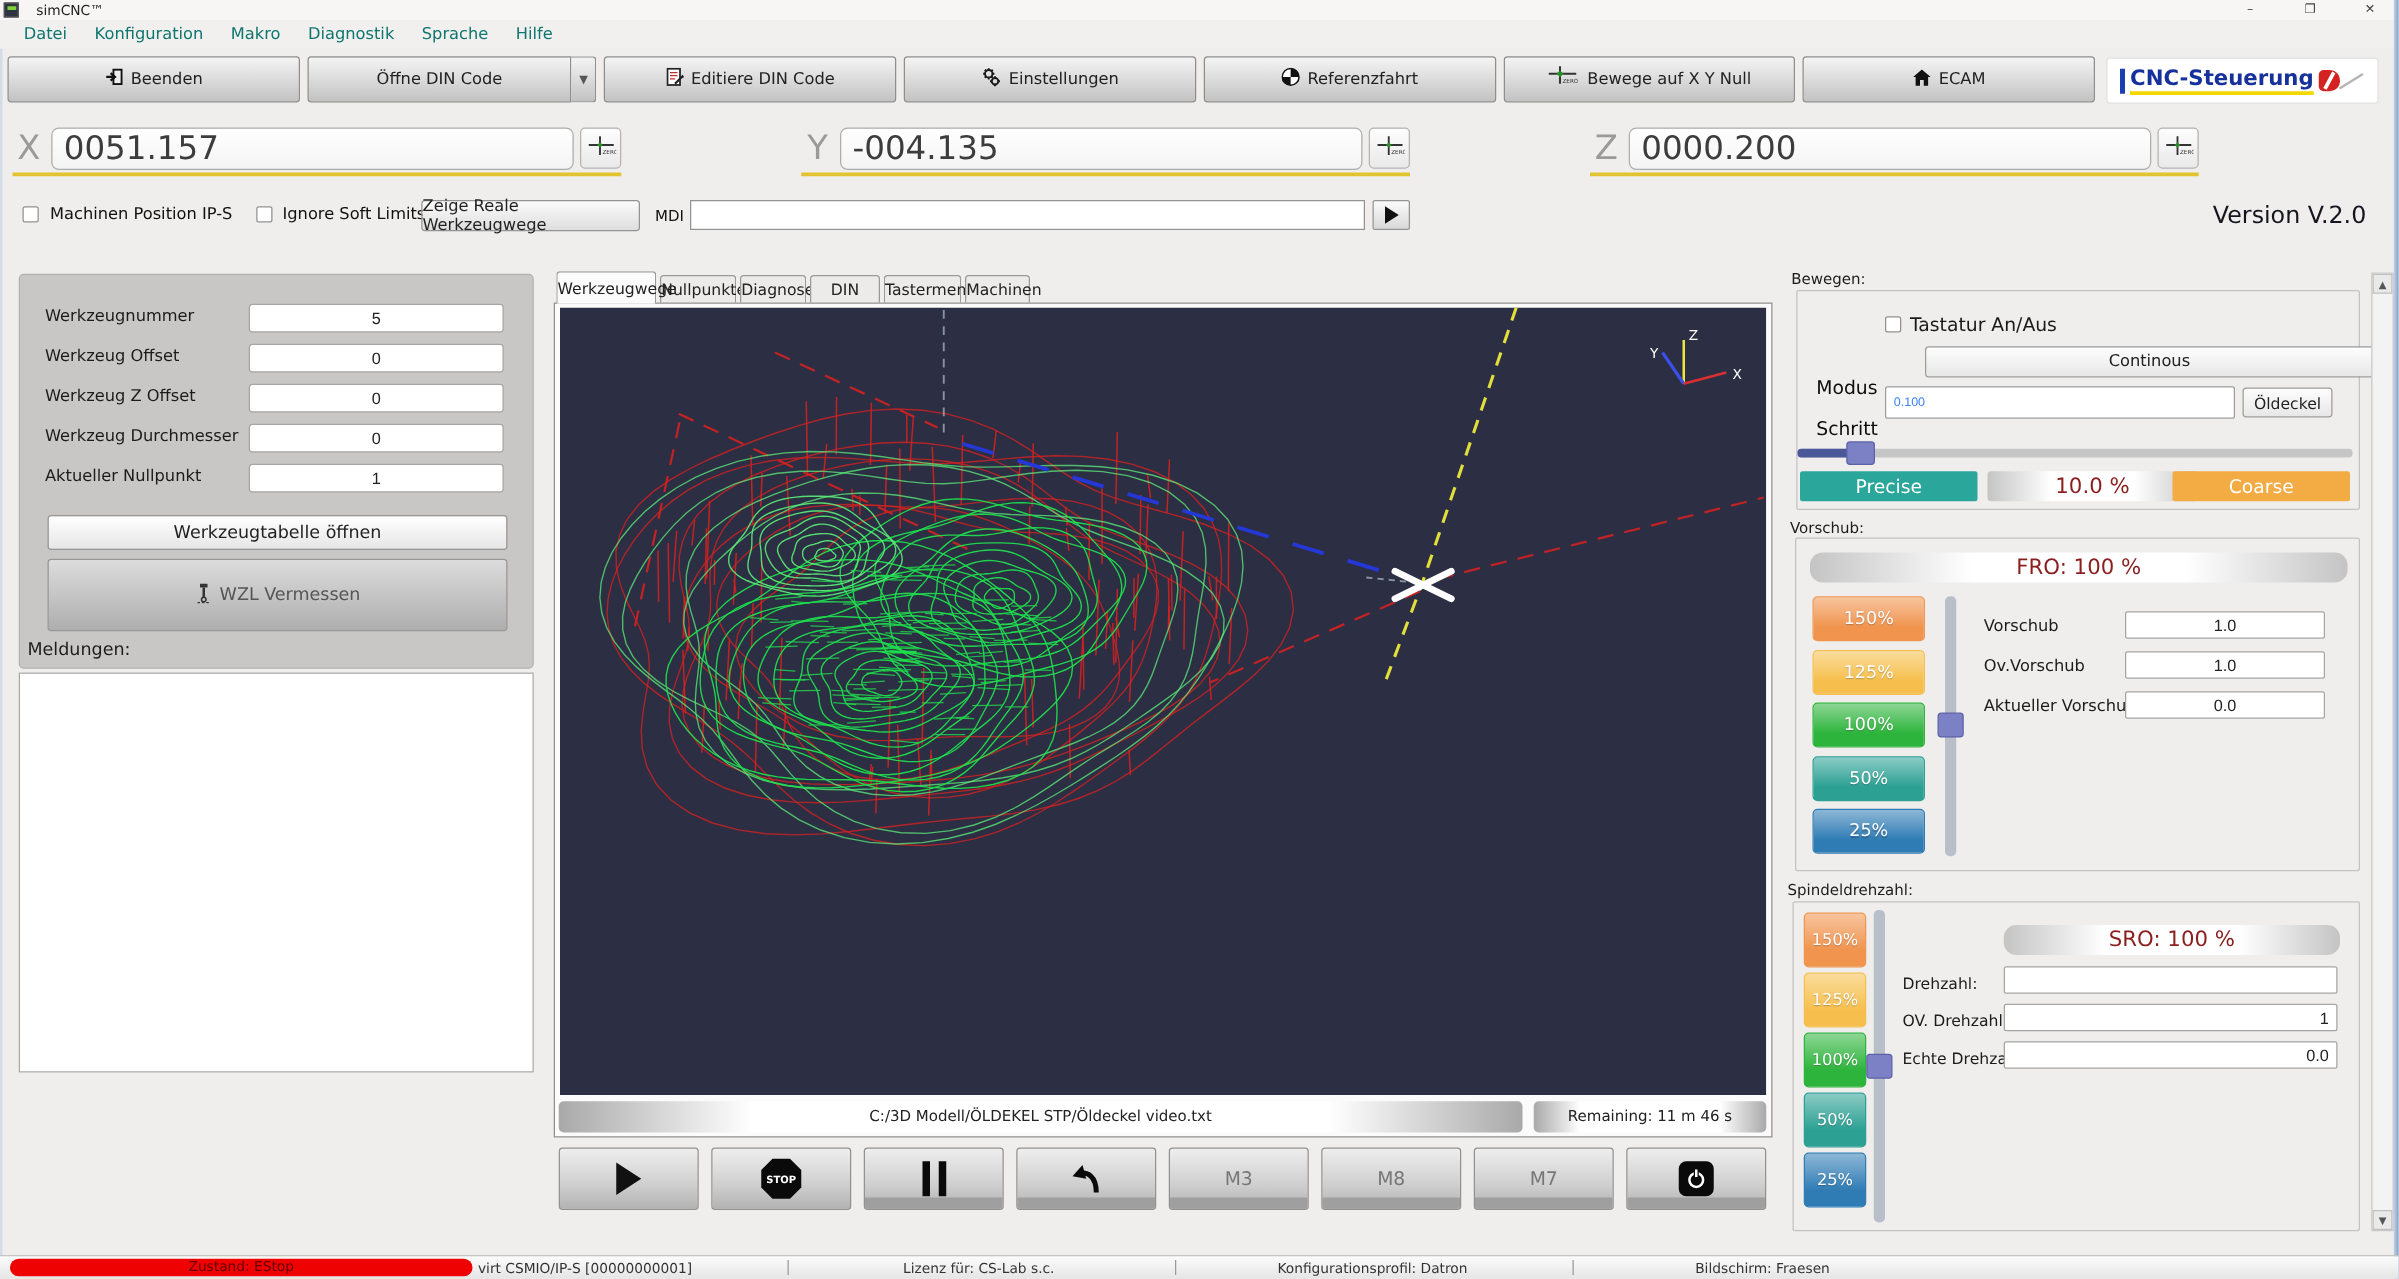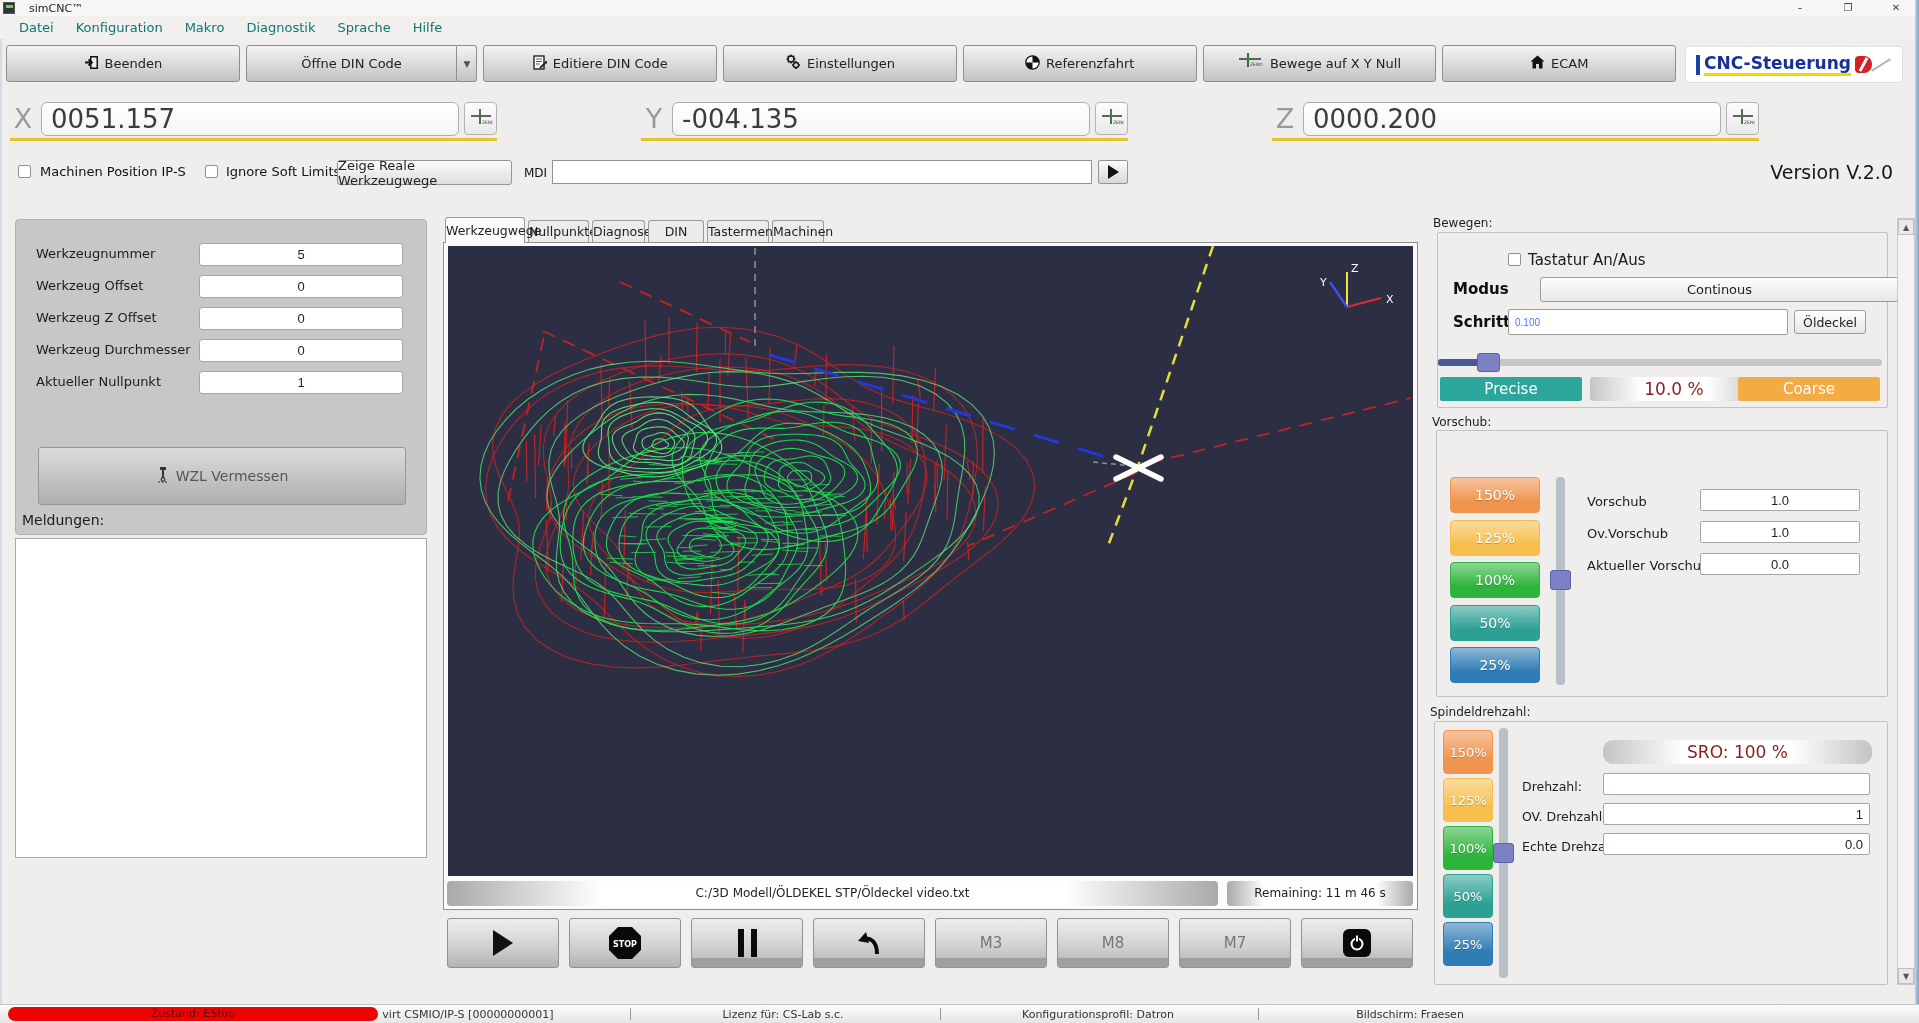--- a/index.html
+++ b/index.html
@@ -83,21 +83,21 @@
                    border:1px solid #929292; border-radius:3px; display:flex; align-items:center; justify-content:center; }
   .transport-btn.strip::after { content:""; position:absolute; left:0; right:0; bottom:0; height:9px; background:#9f9f9f; border-radius:0 0 3px 3px; }
   .mcode { font-size:15px; color:#777; }
   .big-tri { width:0; height:0; border-left:20px solid #111; border-top:13px solid transparent; border-bottom:13px solid transparent; }
   .pause-bars { display:flex; gap:7px; } .pause-bars i { width:6px; height:28px; background:#0a0a0a; }
   .power-sq { width:28px; height:28px; background:#0a0a0a; border-radius:6px; display:flex; align-items:center; justify-content:center; }
 
   
   .section-label { font-size:12px; color:#1c1c1c; }
   .groupbox { border:1px solid #c2c2c2; border-radius:2px; }
-  .boldlbl { font-size:15px; font-weight:bold; color:#0d0d0d; }
+  .boldlbl { font-size:15px; font-weight:normal; color:#0d0d0d;margin-top:21px; }
   .rbtn { background:linear-gradient(180deg,#fdfdfd,#e7e7e7); border:1px solid #9d9d9d; border-radius:3px;
           font-size:13px; color:#222; display:flex; align-items:center; justify-content:center; }
   .rinput { background:#fff; border:1px solid #9d9d9d; border-radius:2px; font-size:10px; color:#3b82f6; padding:0 6px; }
   .ovr-display { background:linear-gradient(90deg,#c4c4c4 0%,#ffffff 30%,#ffffff 70%,#c4c4c4 100%);
                  border-radius:3px; text-align:center; }
   .slider-track-h { background:#c6c6c6; border-radius:3px; }
   .slider-handle { background:#7c81c5; border:1px solid #5d62a8; border-radius:3px; }
   .vtrack { background:#b9bfc9; border-radius:4px; }
   .pct-btn { position:absolute; border-radius:4px; color:#fff; display:flex; align-items:center; justify-content:center;
              font-size:14px; text-shadow:0 1px 1px rgba(0,0,0,0.25); }
@@ -275,20 +275,21 @@
       <input class="tp-input" value="0" style="">
     </div>
     <div class="tp-row" style="top:119px;">
       <div class="tp-label">Werkzeug Durchmesser</div>
       <input class="tp-input" value="0" style="">
     </div>
     <div class="tp-row" style="top:151px;">
       <div class="tp-label">Aktueller Nullpunkt</div>
       <input class="tp-input" value="1" style="">
     </div>
+    <div id="open-table-btn">Werkzeugtabelle öffnen</div>
     <div id="wzl-btn">
       <span>
         <svg width="14" height="17" viewBox="0 0 14 17">
             <rect x="4" y="1" width="6" height="3" fill="#333"></rect>
             <rect x="6" y="4" width="2" height="8" fill="#333"></rect>
             <circle cx="7" cy="13.5" r="1.8" fill="none" stroke="#333" stroke-width="1.2"></circle>
             <path d="M2 16 h10" stroke="#333" stroke-width="1" stroke-dasharray="2 1.5"></path>
           </svg>
       </span>
       <span>WZL Vermessen</span>
@@ -628,20 +629,21 @@
   <div class="abs rbtn" style="left:1794px; top:310px; width:72px; height:24px; font-size:12.5px;">Öldeckel</div>
   <div class="abs slider-track-h" style="left:1438px; top:359px; width:444px; height:7px;"></div>
   <div class="abs" style="left:1438px; top:359px; width:42px; height:7px; background:#4a5899; border-radius:3px;"></div>
   <div class="abs slider-handle" style="left: 1477px; top: 353px; width: 23px; height: 19px; background: rgb(124, 129, 197);"></div>
   <div class="abs" style="left: 1440px; top: 377px; width: 142px; height: 24px; border-radius: 2px; color: rgb(255, 255, 255); font-size: 15px; text-align: center; line-height: 24px; background: rgb(43, 166, 154);" id="precise-btn">Precise</div>
   <div class="abs ovr-display" style="left: 1590px; top: 377px; width: 168px; height: 24px; font-size: 17px; line-height: 24px; color: rgb(139, 30, 30);" id="jog-pct">10.0 %</div>
   <div class="abs" style="left: 1738px; top: 377px; width: 142px; height: 24px; border-radius: 2px; color: rgb(255, 255, 255); font-size: 15px; text-align: center; line-height: 24px; background: rgb(243, 171, 67);" id="coarse-btn">Coarse</div>
 
   <div class="abs section-label" style="left:1432px; top:415px;">Vorschub:</div>
   <div class="abs groupbox" style="left:1436px; top:430px; width:452px; height:267px;"></div>
+  <div class="abs ovr-display" style="left: 1448px; top: 442px; width: 430px; height: 24px; border-radius: 10px; font-size: 17px; line-height: 24px; color: rgb(139, 30, 30);" id="fro-bar">FRO: 100 %</div>
   <div class="pct-btn fro-pct" style="left: 1450px; top: 477px; width: 90px; height: 36px; background: linear-gradient(rgb(247, 196, 158), rgb(240, 148, 78) 70%); border: 1px solid rgb(240, 148, 78);">150%</div>
   <div class="pct-btn fro-pct" style="left: 1450px; top: 520px; width: 90px; height: 36px; background: linear-gradient(rgb(250, 220, 157), rgb(246, 191, 77) 70%); border: 1px solid rgb(246, 191, 77);">125%</div>
   <div class="pct-btn fro-pct" style="left: 1450px; top: 562px; width: 90px; height: 36px; background: linear-gradient(rgb(140, 214, 148), rgb(45, 180, 60) 70%); border: 1px solid rgb(45, 180, 60);">100%</div>
   <div class="pct-btn fro-pct" style="left: 1450px; top: 605px; width: 90px; height: 36px; background: linear-gradient(rgb(138, 203, 196), rgb(43, 160, 147) 70%); border: 1px solid rgb(43, 160, 147);">50%</div>
   <div class="pct-btn fro-pct" style="left: 1450px; top: 647px; width: 90px; height: 36px; background: linear-gradient(rgb(141, 183, 214), rgb(47, 124, 180) 70%); border: 1px solid rgb(47, 124, 180);">25%</div>
   <div class="abs vtrack" style="left:1556px; top:477px; width:9px; height:208px;"></div>
   <div class="abs slider-handle" style="left: 1550px; top: 570px; width: 21px; height: 20px; background: rgb(124, 129, 197);"></div>
   <div class="ov-field-lbl" style="left:1587px; top:494px;">Vorschub</div>
   <input class="ov-field-inp" style="left: 1700px; top: 489px; width: 160px; height: 22px; text-align: center;" value="1.0">
   <div class="ov-field-lbl" style="left:1587px; top:526px;">Ov.Vorschub</div>

